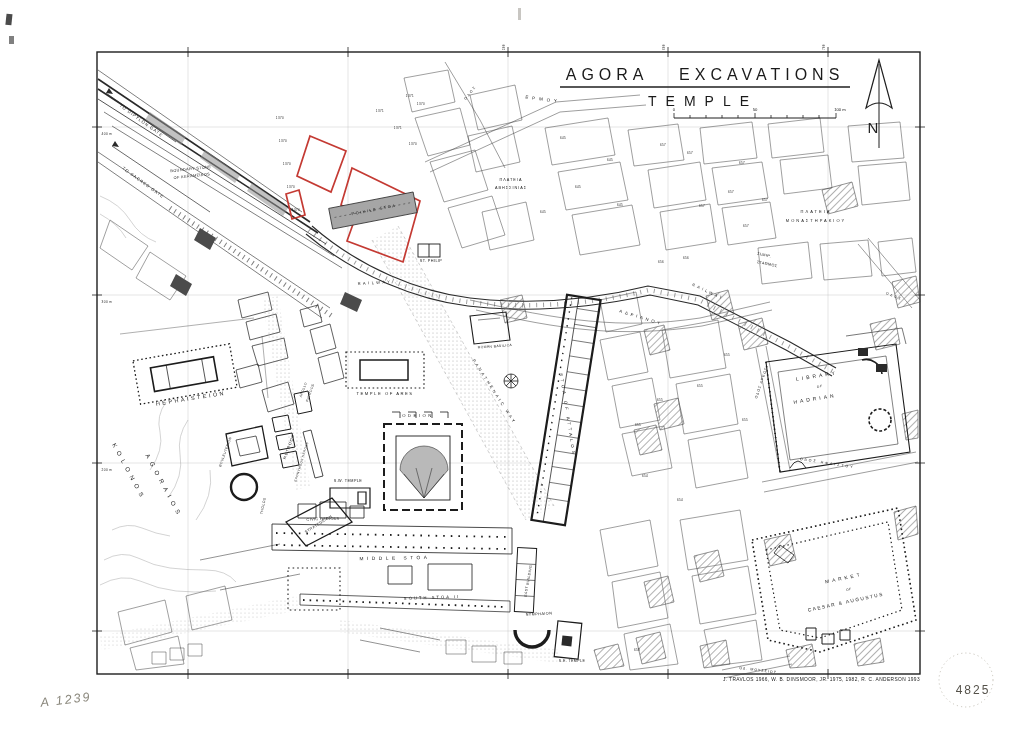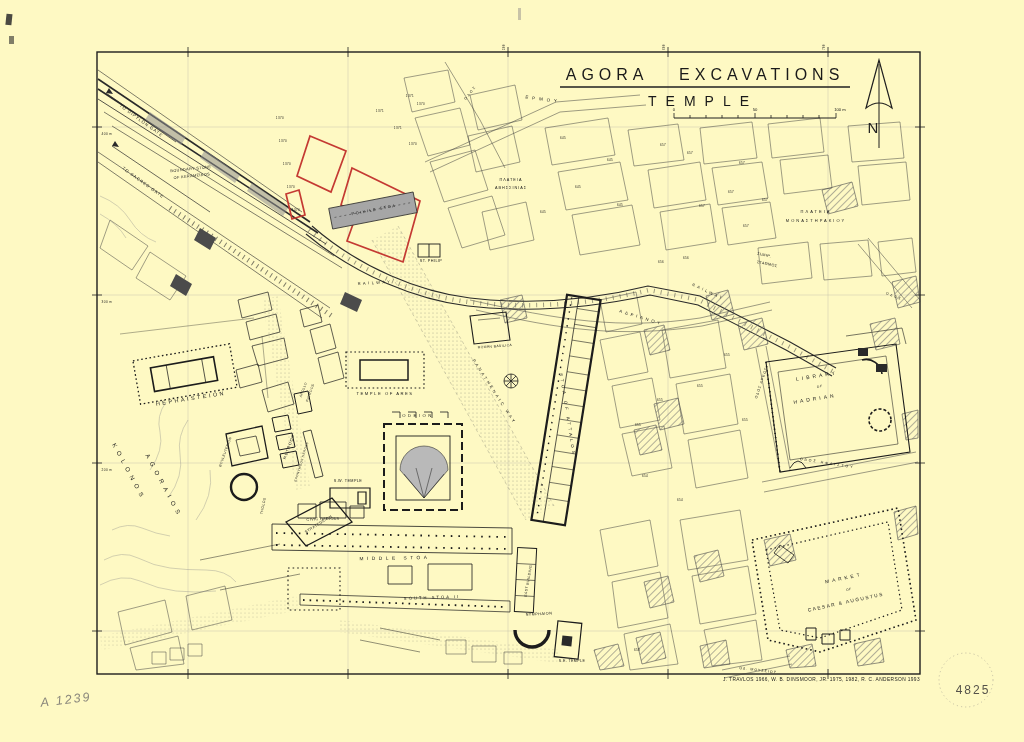--- a/index.html
+++ b/index.html
@@ -1,17 +1,17 @@
 <!DOCTYPE html>
 <html><head>
 <meta charset="utf-8">
 <style>
   html,body{margin:0;padding:0;}
   body{font-family:"Liberation Sans",sans-serif;background:#e9e8e4;}
-  .stage{position:relative;width:1024px;height:742px;background:#fef9c3;overflow:hidden;}
+  .stage{position:relative;width:1024px;height:742px;background:#ffffff;overflow:hidden;}
   svg{position:absolute;left:0;top:0;}
   .overlay{position:absolute;left:0;top:0;width:1024px;height:742px;}
   .ctr{position:absolute;transform:translate(-50%,-50%);white-space:nowrap;color:#1c1c1c;line-height:1;}
   .title1{font-size:16px;letter-spacing:5px;word-spacing:22px;color:#1a1a1a;}
   .title2{font-size:14px;letter-spacing:9px;color:#1a1a1a;}
   .north-n{font-size:15px;color:#1f1f1f;}
   .scale-num{font-size:4.2px;color:#1c1c1c;}
   .credit{position:absolute;left:560px;top:677px;width:360px;text-align:right;font-size:4.8px;letter-spacing:0.4px;color:#1c1c1c;}
   .plate{font-size:12px;letter-spacing:2px;color:#55524a;}
   .handwritten{font-size:12.5px;font-style:italic;letter-spacing:2px;color:#8a877c;transform:translate(-50%,-50%) rotate(-7deg);}

